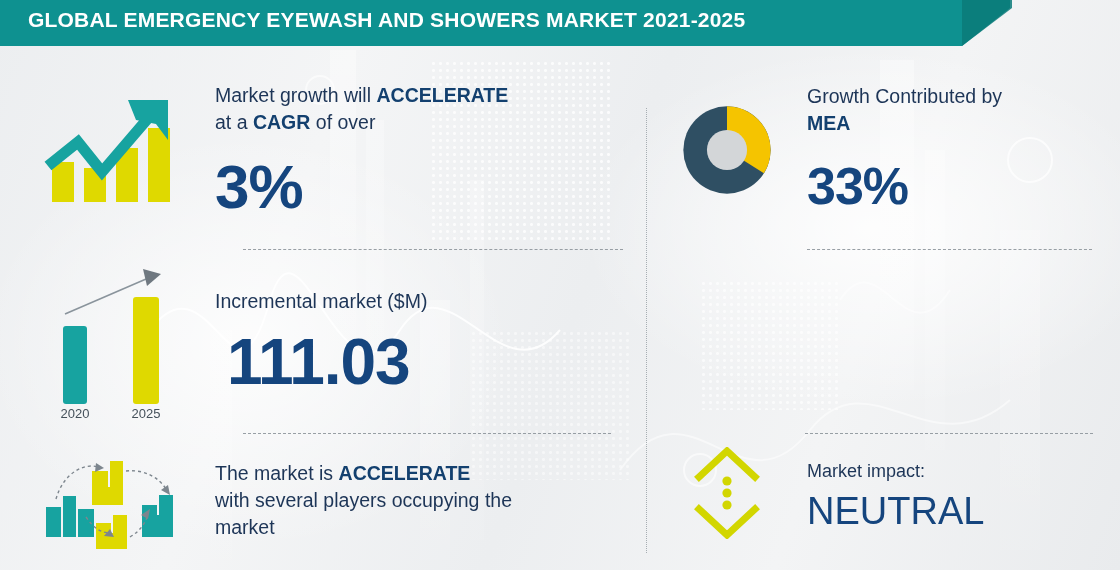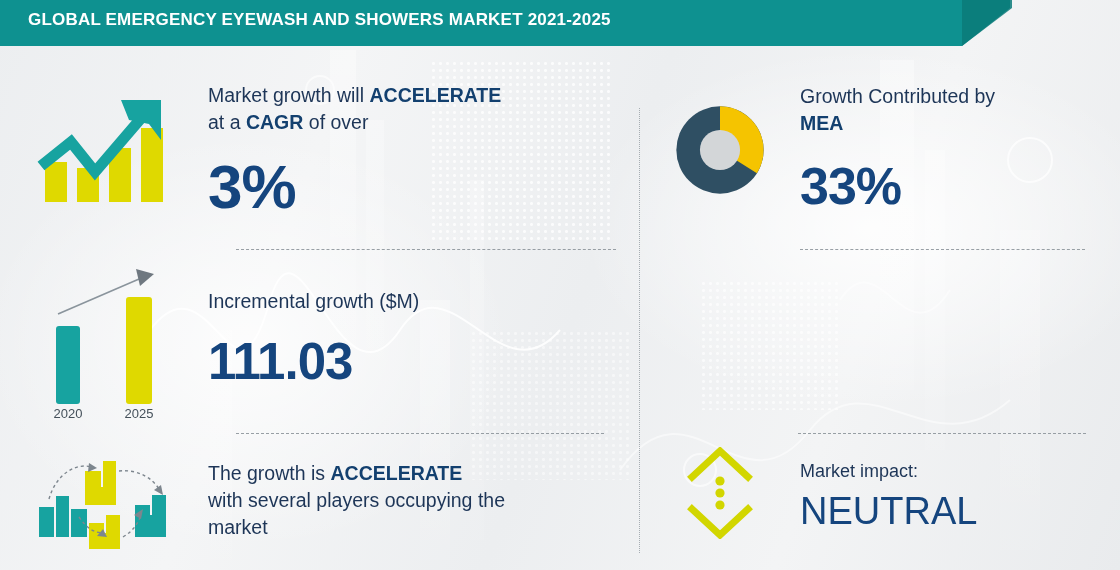--- a/index.html
+++ b/index.html
@@ -31,26 +31,26 @@
     clip-path:polygon(0 0, 1010px 0, 1010px 8px, 962px 46px, 0 46px);
   }
   .header-fold{
     position:absolute;top:0;left:962px;width:50px;height:46px;
     background:#0a7a79;
     clip-path:polygon(0 0, 50px 0, 50px 8px, 0 46px);
     opacity:.85;
   }
   .header-title{
     position:absolute;top:0;left:28px;height:40px;line-height:40px;
-    color:#ffffff;font-size:17px;font-weight:bold;letter-spacing:.2px;
+    color:#ffffff;font-size:21px;font-weight:bold;letter-spacing:.2px;
     white-space:nowrap;font-family:"Liberation Sans", sans-serif;
   }
 
   
-  .grid{position:absolute;top:46px;left:8px;width:908px;height:524px;}
+  .grid{position:absolute;top:46px;left:15px;width:908px;height:524px;}
   .col-left{position:absolute;left:0;top:0;width:632px;height:524px;}
   .col-right{position:absolute;left:632px;top:0;width:488px;height:524px;}
 
   .vdivider{
     position:absolute;left:631px;top:62px;width:0;height:445px;
     border-left:1px dotted #9aa2a8;opacity:.85;
   }
   .hdiv{position:absolute;height:0;border-top:1px dashed #8e969c;opacity:.9;}
 
   .cell{position:absolute;display:flex;align-items:center;}
@@ -60,21 +60,21 @@
   .lead{
     color:#1d3557;font-size:19.5px;line-height:27px;font-weight:400;
     font-family:"Liberation Sans", sans-serif;
   }
   .lead b{font-weight:bold;color:#13406f;}
   .big{
     color:#15457E;font-weight:bold;letter-spacing:-1px;
     font-family:"Liberation Sans", sans-serif;
   }
   .big-3{font-size:62px;line-height:62px;}
-  .big-111{font-size:51px;line-height:66px;}
+  .big-111{font-size:64px;line-height:66px;margin-left:12px;}
   .big-33{font-size:52px;line-height:62px;}
   .big-244{font-size:58px;line-height:58px;}
   .neutral{color:#15457E;font-size:38px;font-weight:normal;line-height:36px;}
   .impact-label{color:#1d3557;font-size:18px;line-height:28px;}
   .yearlabel{fill:#44505a;font-size:13px;font-family:"Liberation Sans", sans-serif;}
 </style>
 </head>
 <body>
 
 <div class="infographic">
@@ -142,21 +142,21 @@
           <svg width="160" height="155" viewBox="0 0 160 155">
             <rect x="28" y="62" width="24" height="78" rx="3" fill="#17A3A0"></rect>
             <rect x="98" y="33" width="26" height="107" rx="3" fill="#DFD900"></rect>
             <path d="M30,50 L118,12" stroke="#8A949C" stroke-width="1.6" fill="none"></path>
             <path d="M108,5 L126,10 L112,22 Z" fill="#6F7880"></path>
             <text class="yearlabel" x="40" y="154" text-anchor="middle">2020</text>
             <text class="yearlabel" x="111" y="154" text-anchor="middle">2025</text>
           </svg>
         </div>
         <div class="txt-box">
-          <div class="lead">Incremental growth ($M)</div>
+          <div class="lead">Incremental market ($M)</div>
           <div class="big big-111" style="margin-top:14px">111.03</div>
         </div>
       </div>
 
       <div class="cell" style="left:0;top:392px;width:632px;height:125px;">
         <div class="icon-box">
           <svg width="170" height="100" viewBox="0 0 170 100">
             <g fill="#17A3A0">
               <rect x="16" y="56" width="15" height="30"></rect>
                 <rect x="33" y="45" width="13" height="41"></rect>
@@ -186,21 +186,21 @@
             <g fill="#7d868e">
               <path d="M66,12 L74,17 L65,21 Z"></path>
                 <path d="M138,34 L140,44 L131,39 Z"></path>
               <path d="M80,78 L84,86 L74,85 Z"></path>
                 <path d="M118,68 L120,58 L111,64 Z"></path>
             </g>
           </svg>
         </div>
         <div class="txt-box">
           <div class="lead">
-            <span>The growth is </span><b>ACCELERATE</b><br>
+            <span>The market is </span><b>ACCELERATE</b><br>
             <span>with several players occupying the</span><br>
             <span>market</span>
           </div>
         </div>
       </div>
     </div>
 
     <div class="col-right">
 
       <div class="cell" style="left:0;top:8px;width:488px;height:192px;">

